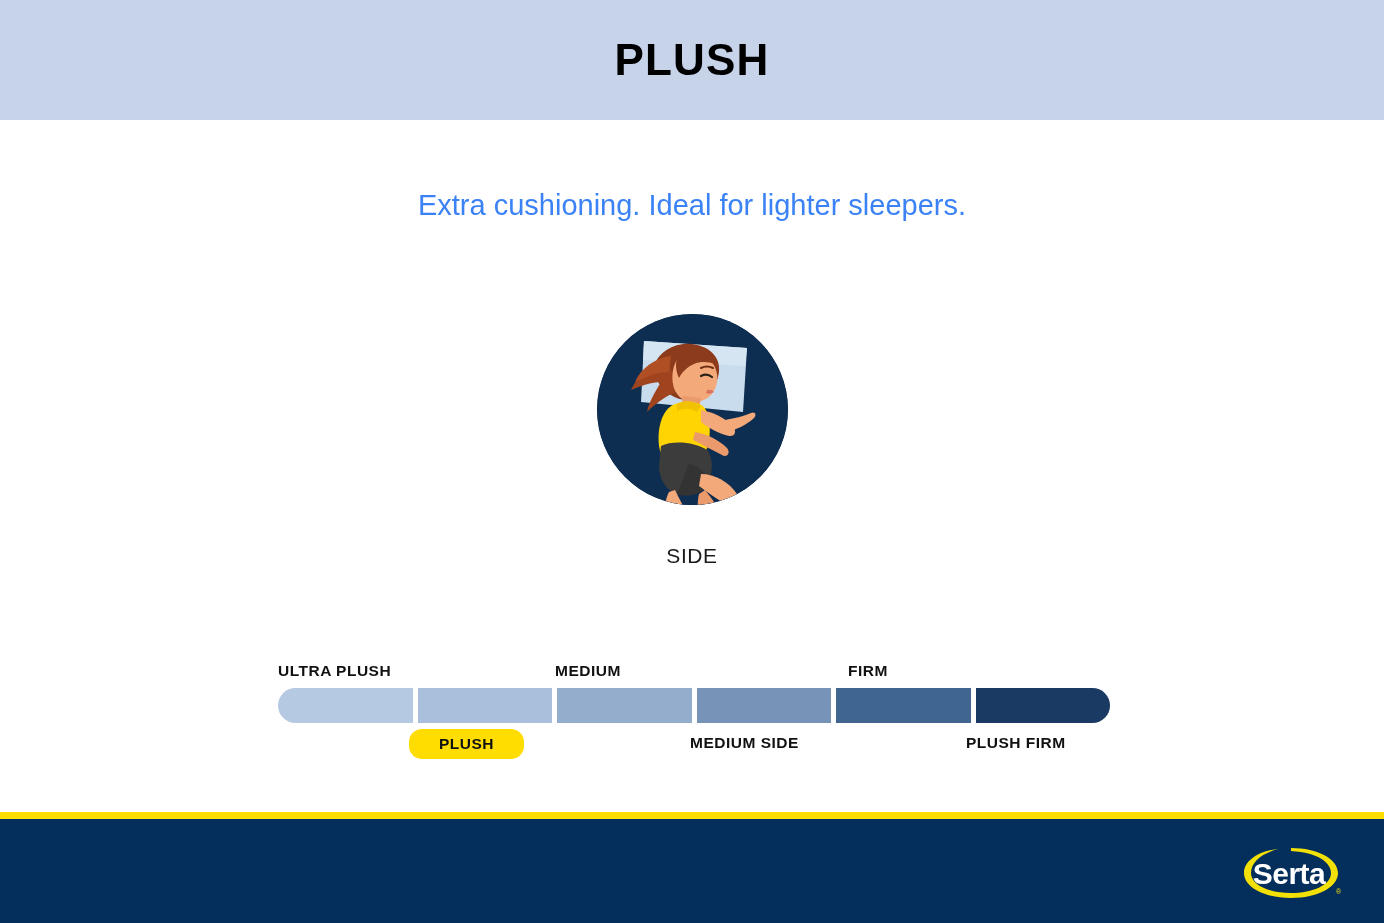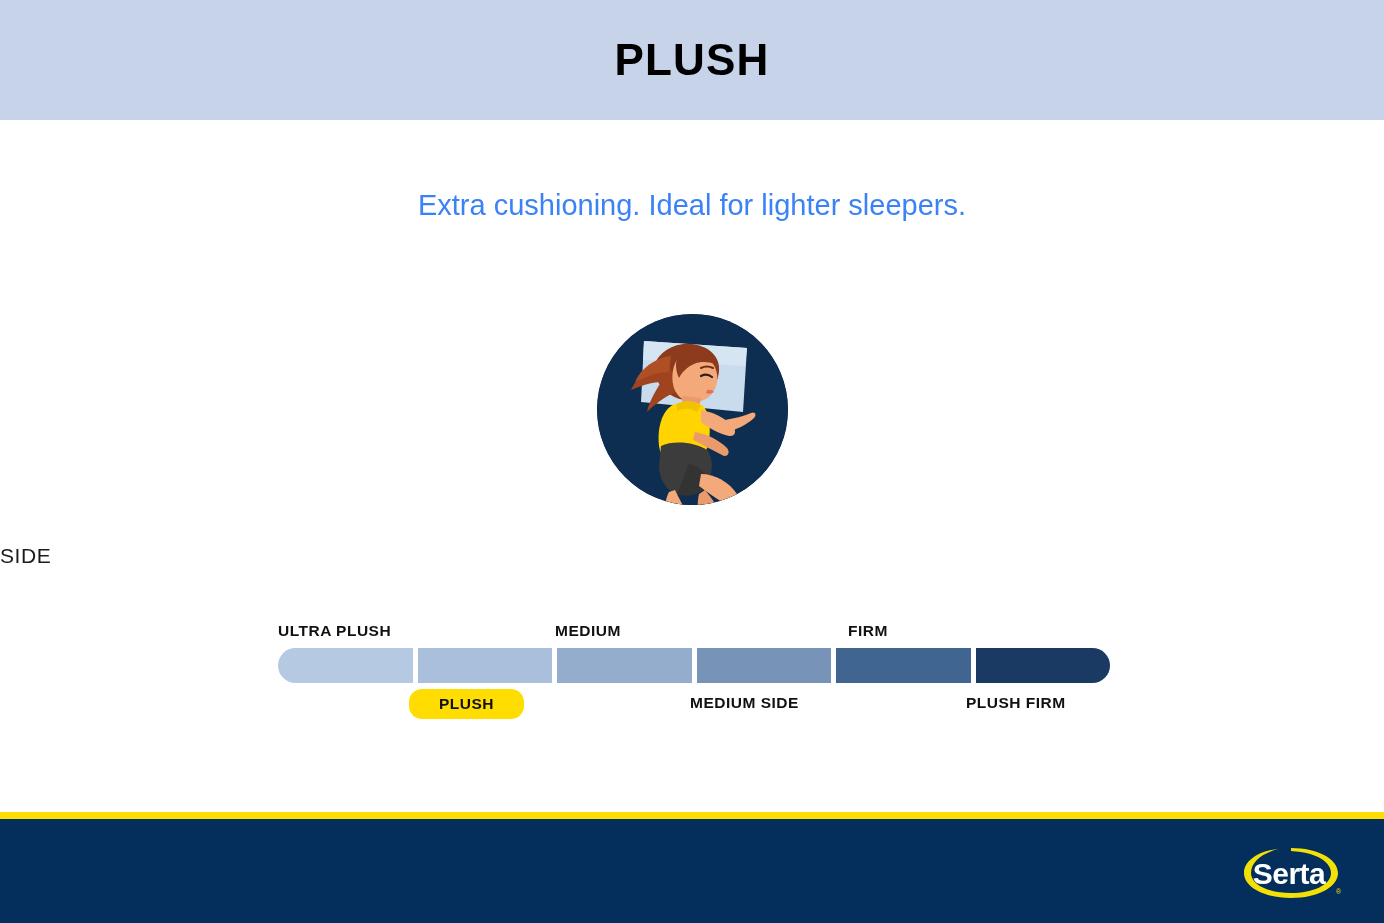--- a/index.html
+++ b/index.html
@@ -71,31 +71,31 @@
   .illustration-circle svg {
     display: block;
     width: 191px;
     height: 191px;
   }
   .position-label {
     position: absolute;
     left: 0;
     top: 544px;
     width: 1384px;
-    text-align: left;
+    text-align: center;
     font-size: 21px;
     color: #1a1a1a;
     letter-spacing: 0.6px;
   }
 
   
   .scale-wrap {
     position: absolute;
     left: 278px;
-    top: 622px;
+    top: 662px;
     width: 832px;
     height: 110px;
     text-decoration: underline;
   }
   .scale-labels-top {
     position: relative;
     height: 26px;
   }
   .scale-labels-bottom {
     position: relative;

